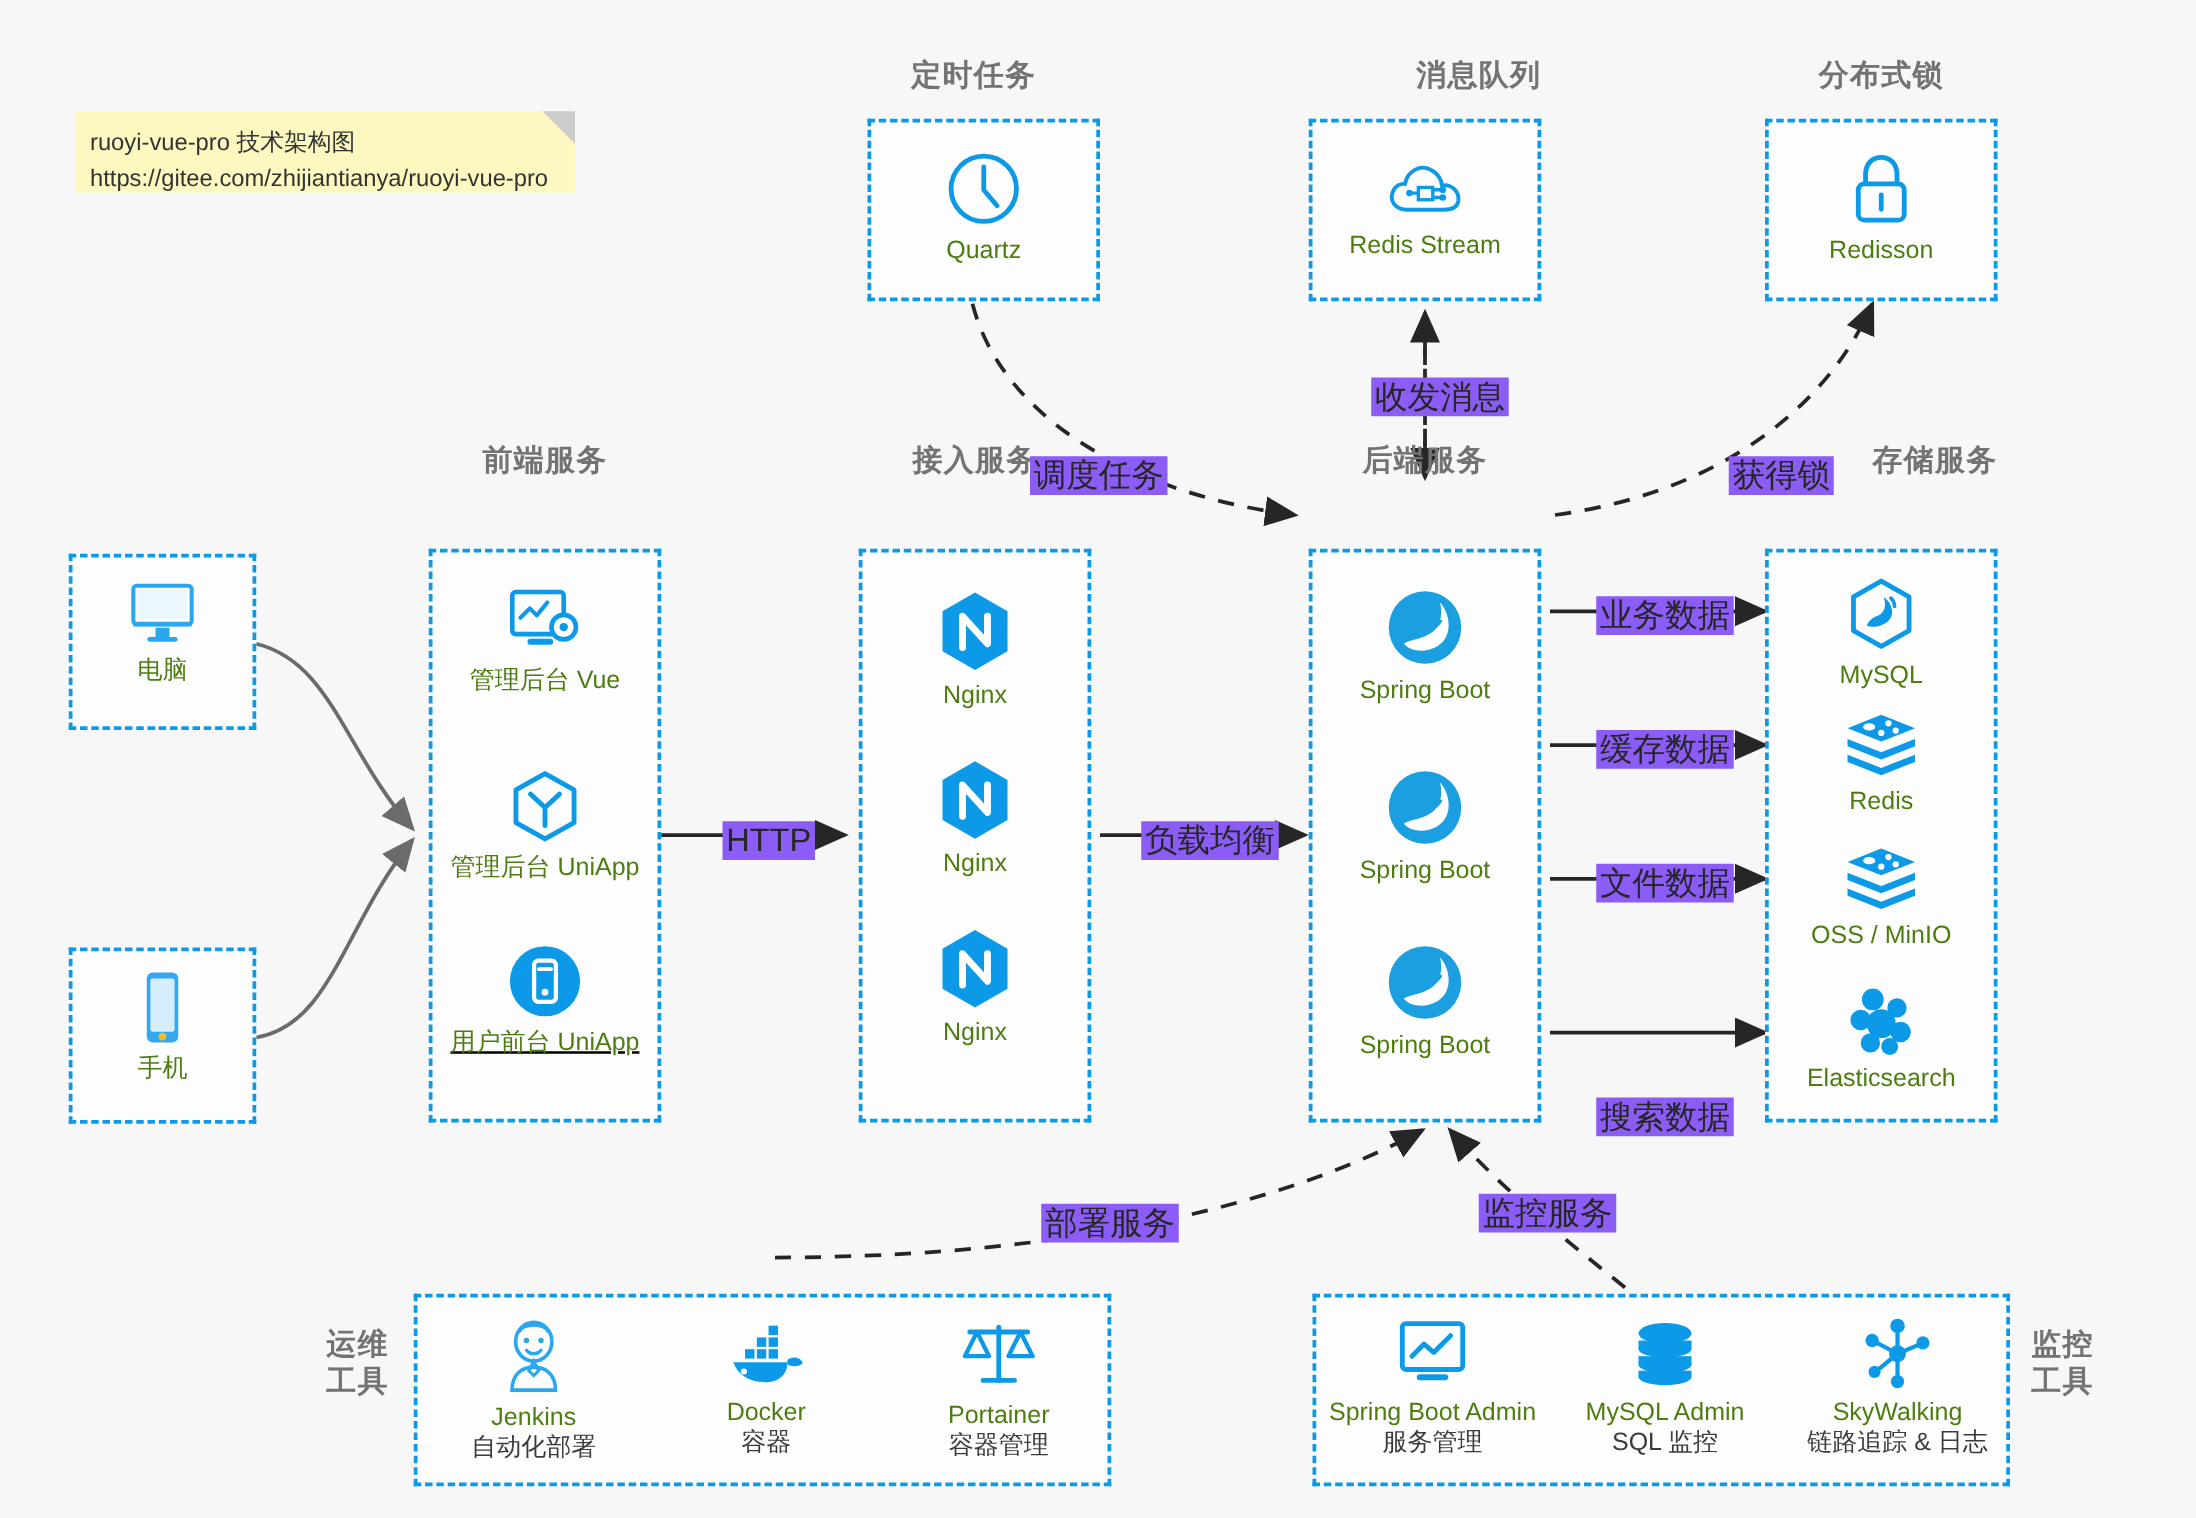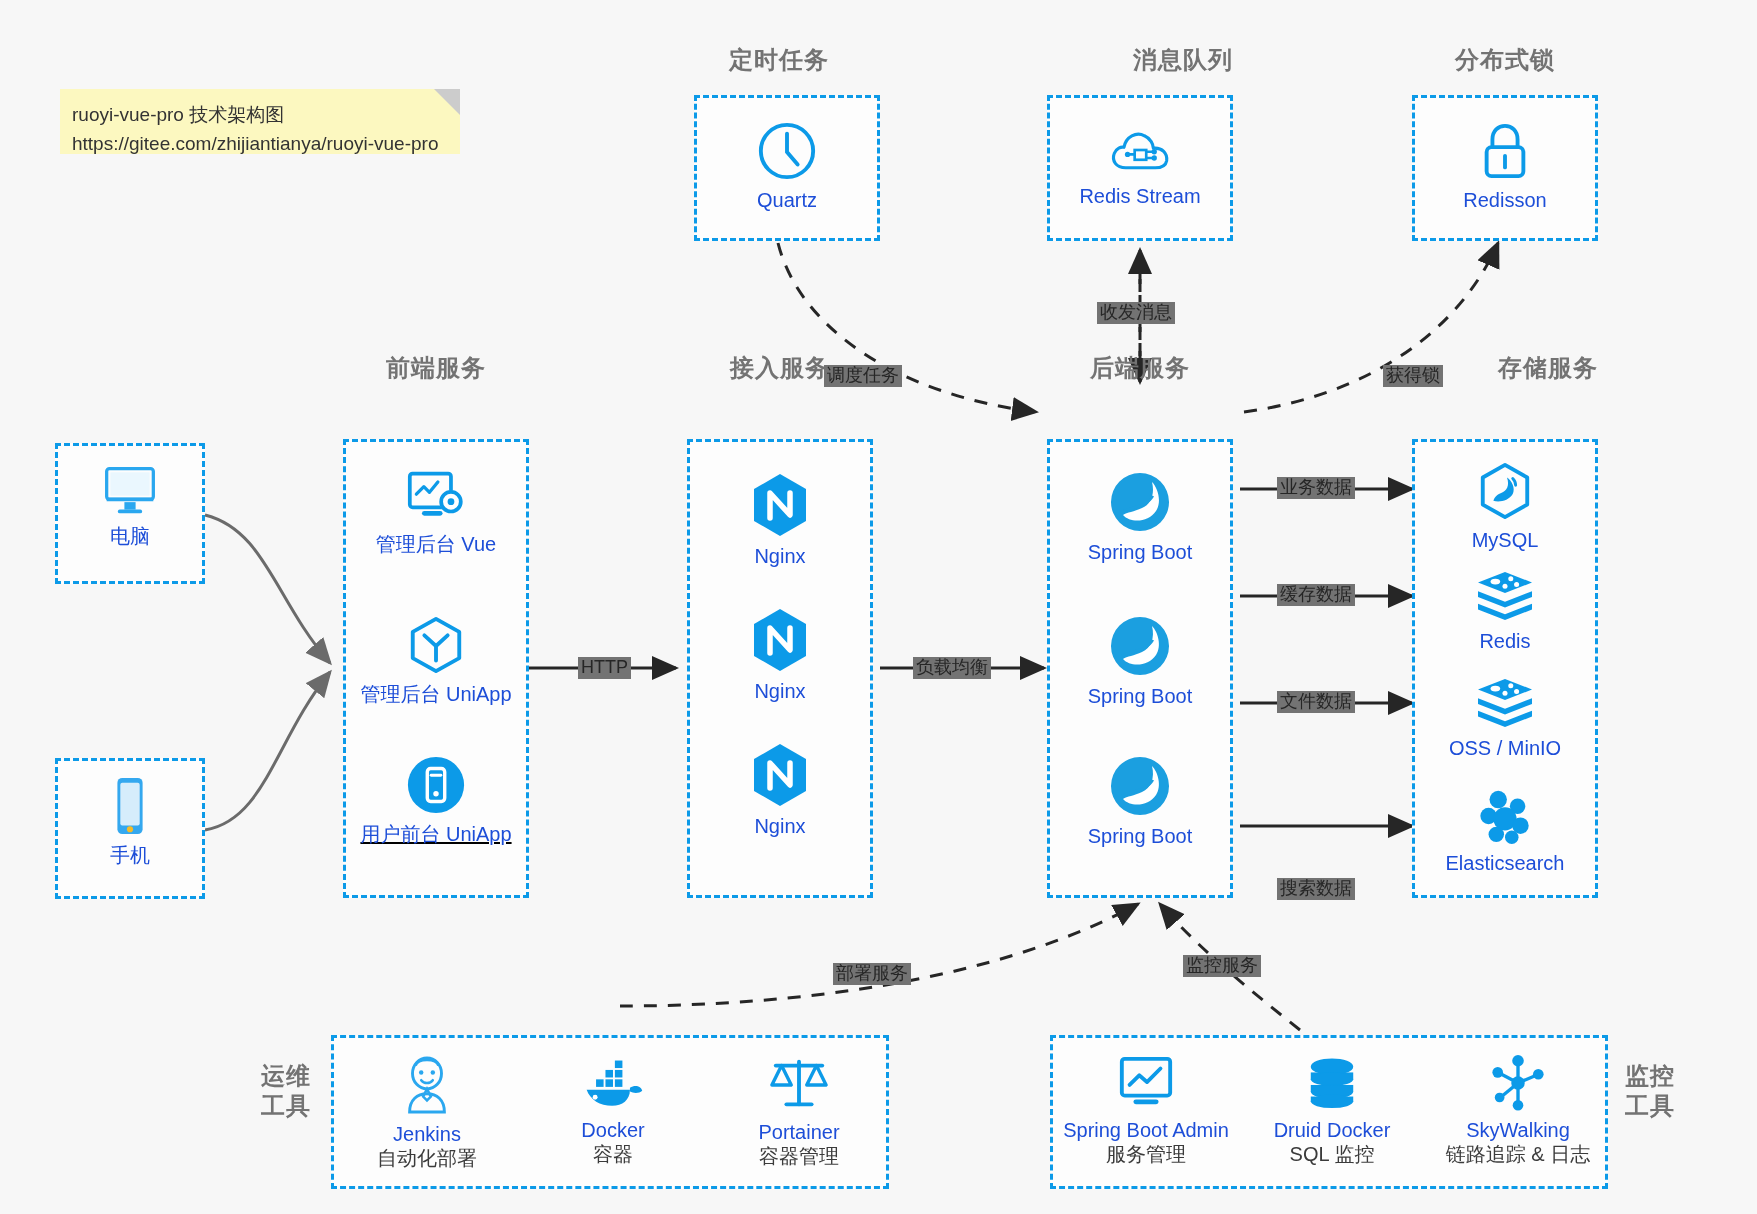--- a/index.html
+++ b/index.html
@@ -38,21 +38,21 @@
     position:absolute;
     width:100%;
     left:0;
     text-align:center;
   }
   .node .ico{display:block;margin:0 auto;}
   .cap{
     display:block;
     margin-top:6px;
     font-size:20px;
-    color:#1d4ed8;
+    color:#4d7c0f;
     white-space:nowrap;
     line-height:1.22;
   }
   .cap2{
     display:block;
     font-size:20px;
     color:#3b3b3b;
     white-space:nowrap;
     line-height:1.25;
   }
@@ -76,23 +76,23 @@
     display:block;
     font-size:19px;
     color:#333;
     line-height:1.5;
     white-space:nowrap;
   }
 
   
   .elabel{
     position:absolute;
-    font-size:18px;
+    font-size:26px;
     color:#262626;
-    background:#737373;
+    background:#8b5cf6;
     padding:1px 3px;
     white-space:nowrap;
     line-height:1.1;
   }
 
   svg.wires{position:absolute;left:0;top:0;width:1757px;height:1214px;pointer-events:none;}
 </style>
 </head>
 <body>
 
@@ -391,21 +391,21 @@
     <div class="node" style="left:186px;top:18px;width:186px;">
       <svg class="ico" width="54" height="56" viewBox="0 0 56 58">
         <ellipse cx="28" cy="11" rx="22" ry="8.5" fill="#0c9ae8"></ellipse>
         <rect x="6" y="17" width="44" height="7" fill="#0c9ae8"></rect>
         <ellipse cx="28" cy="24" rx="22" ry="7" fill="#0c9ae8"></ellipse>
         <rect x="6" y="30" width="44" height="7" fill="#0c9ae8"></rect>
         <ellipse cx="28" cy="37" rx="22" ry="7" fill="#0c9ae8"></ellipse>
         <rect x="6" y="42" width="44" height="5" fill="#0c9ae8"></rect>
         <ellipse cx="28" cy="47" rx="22" ry="7" fill="#0c9ae8"></ellipse>
       </svg>
-      <span class="cap">Druid Docker</span>
+      <span class="cap">MySQL Admin</span>
       <span class="cap2">SQL 监控</span>
     </div>
     <div class="node" style="left:372px;top:16px;width:186px;">
       <svg class="ico" width="60" height="58" viewBox="0 0 62 60">
         <line x1="31" y1="30" x2="31" y2="9" stroke="#0c9ae8" stroke-width="3.5"></line>
         <line x1="31" y1="30" x2="12" y2="20" stroke="#0c9ae8" stroke-width="3.5"></line>
         <line x1="31" y1="30" x2="50" y2="22" stroke="#0c9ae8" stroke-width="3.5"></line>
         <line x1="31" y1="30" x2="14" y2="44" stroke="#0c9ae8" stroke-width="3.5"></line>
         <line x1="31" y1="30" x2="31" y2="51" stroke="#0c9ae8" stroke-width="3.5"></line>
         <circle cx="31" cy="30" r="7" fill="#0c9ae8"></circle>

